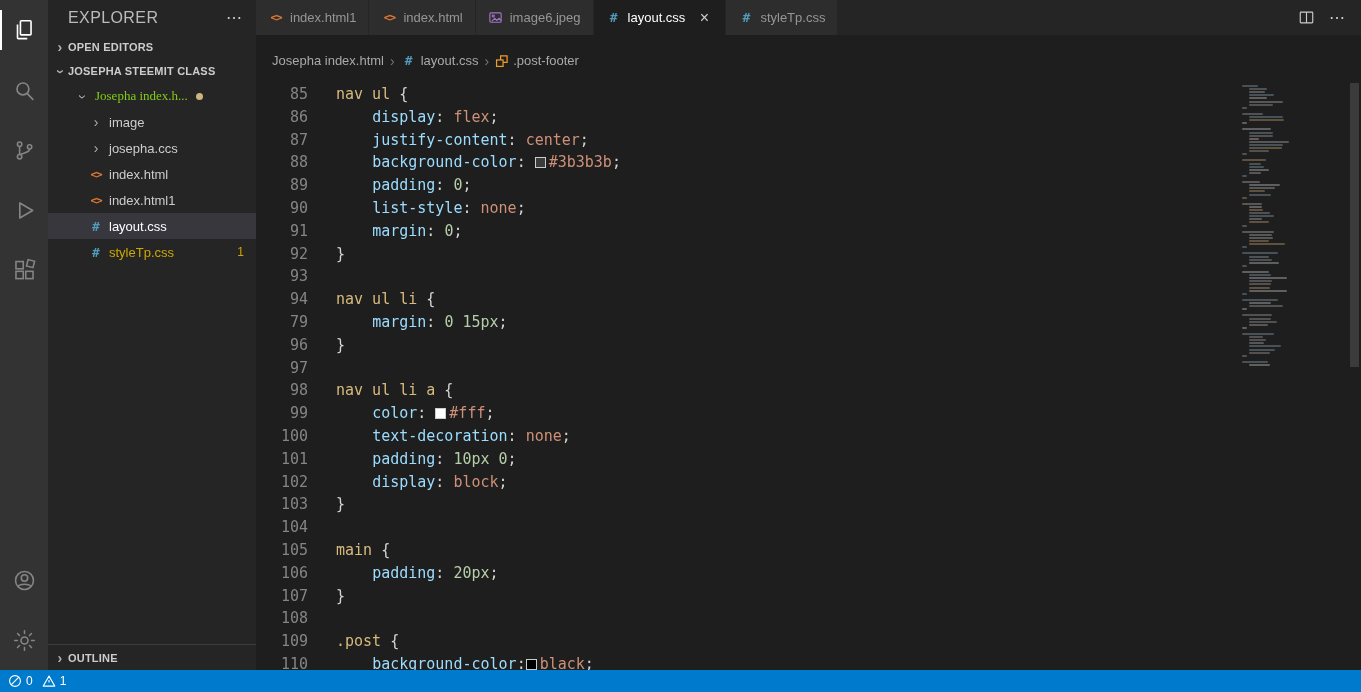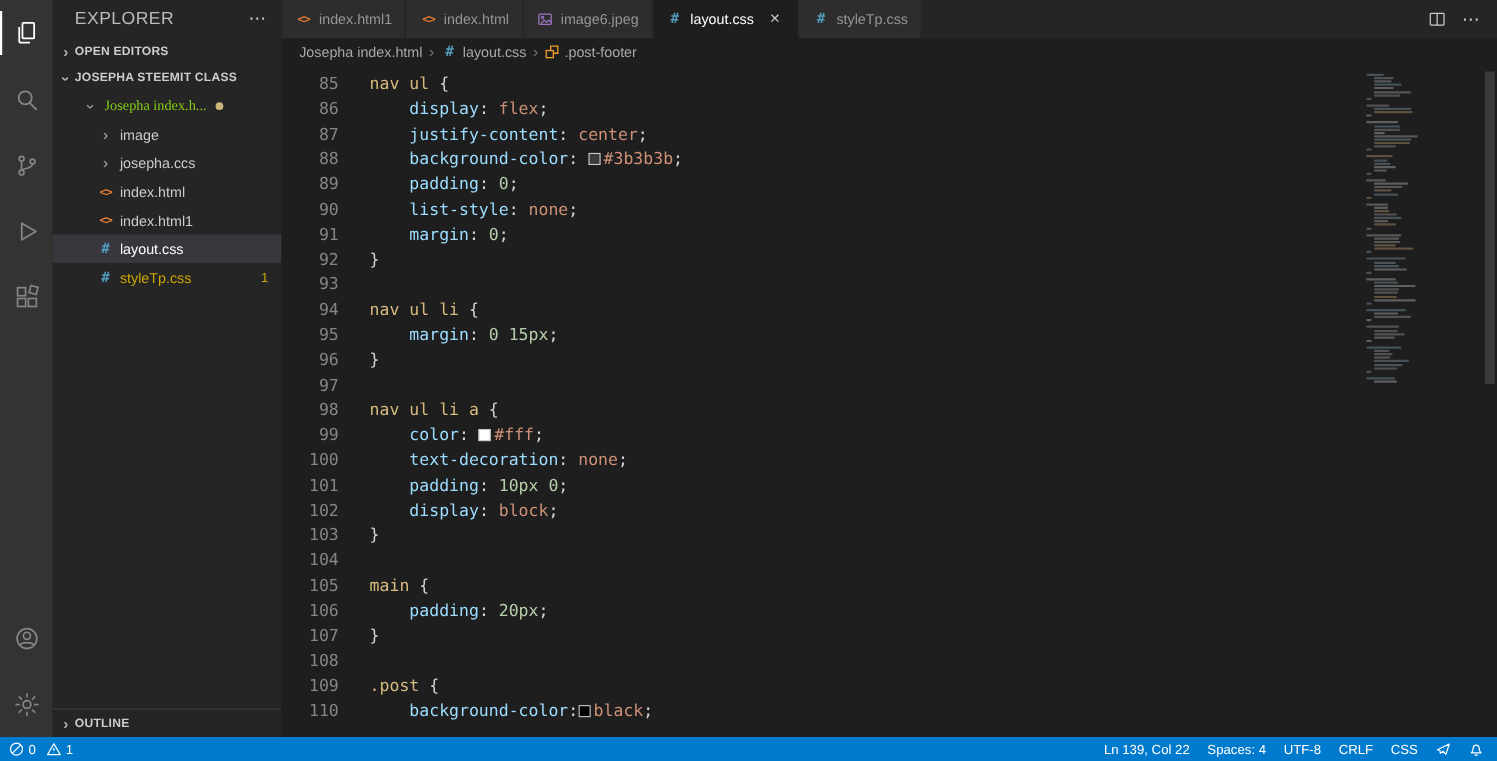--- a/index.html
+++ b/index.html
@@ -57,22 +57,22 @@
   .tab { display:flex; align-items:center; gap:6px; padding:0 12px; background:#2d2d2d;
          color:#969696; font-size:13px; border-right:1px solid #252526; cursor:pointer; }
   .tab.active { background:#1e1e1e; color:#ffffff; }
   .tab-label.preview { }
   .tab-close { margin-left:4px; width:18px; text-align:center; color:#cccccc; font-size:16px;
                border-radius:3px; }
   .tab-actions { display:flex; align-items:center; gap:14px; padding-right:16px; color:#cccccc; }
   .ta-icon { cursor:pointer; display:inline-flex; align-items:center; font-size:16px; }
 
   
-  .breadcrumbs { height:24px; display:flex; align-items:center; font-size:13px; color:#a9a9a9;
-                 padding-left:16px; gap:3px; background:#1e1e1e; flex-shrink:0; }
+  .breadcrumbs { height:24px; display:flex; align-items:flex-start; font-size:13px; color:#a9a9a9;
+                 padding-left:16px; gap:3px; background:#1e1e1e; flex-shrink:0;margin-top:18px; }
   .bc-item { display:flex; align-items:center; gap:4px; cursor:pointer; }
   .bc-sep { color:#767676; margin:0 3px; font-size:14px; }
   .bc-sym { display:inline-flex; align-items:center; }
 
   
   .editor { flex:1; display:flex; min-height:0; }
   .code-wrap { flex:1; display:flex; overflow:hidden; font-family:"DejaVu Sans Mono", monospace;
                font-size:15px; line-height:22.8px; padding-top:6px; min-width:0; }
   .gutter { width:52px; text-align:right; color:#858585; flex-shrink:0; }
   .ln, .cl { height:22.8px; }
@@ -281,21 +281,21 @@
               <div class="ln">85</div>
               <div class="ln">86</div>
               <div class="ln">87</div>
               <div class="ln">88</div>
               <div class="ln">89</div>
               <div class="ln">90</div>
               <div class="ln">91</div>
               <div class="ln">92</div>
               <div class="ln">93</div>
               <div class="ln">94</div>
-              <div class="ln">95</div>
+              <div class="ln">79</div>
               <div class="ln">96</div>
               <div class="ln">97</div>
               <div class="ln">98</div>
               <div class="ln">99</div>
               <div class="ln">100</div>
               <div class="ln">101</div>
               <div class="ln">102</div>
               <div class="ln">103</div>
               <div class="ln">104</div>
               <div class="ln">105</div>
@@ -408,32 +408,14 @@
         <span class="st-icon" style="margin-left:5px;">
           <svg width="14" height="14" viewBox="0 0 16 16" fill="none" stroke="currentColor" stroke-width="1.3" stroke-linejoin="round">
               <path d="M8 2.4 14.6 13.8H1.4z"></path>
               <path d="M8 6.8v3"></path>
               <path d="M8 11.9v.2"></path>
             </svg>
         </span>
         <span>1</span>
       </span>
     </div>
-    <div class="sbar-right">
-      <span class="sbar-item">Ln 139, Col 22</span>
-      <span class="sbar-item">Spaces: 4</span>
-      <span class="sbar-item">UTF-8</span>
-      <span class="sbar-item">CRLF</span>
-      <span class="sbar-item">CSS</span>
-      <span class="sbar-item st-icon">
-        <svg width="14" height="14" viewBox="0 0 16 16" fill="none" stroke="currentColor" stroke-width="1.2" stroke-linejoin="round">
-            <path d="M2 8.6 14.2 2.8 10.8 13.6l-3-3.4L5 12.4l-.4-3z"></path>
-          </svg>
-      </span>
-      <span class="sbar-item st-icon">
-        <svg width="14" height="14" viewBox="0 0 16 16" fill="none" stroke="currentColor" stroke-width="1.3" stroke-linejoin="round">
-            <path d="M3 11.8h10c-1.3-1.2-1.9-2.8-1.9-4.8a3.1 3.1 0 0 0-6.2 0c0 2-.6 3.6-1.9 4.8z"></path>
-            <path d="M6.7 13.6a1.4 1.4 0 0 0 2.6 0"></path>
-          </svg>
-      </span>
-    </div>
   </footer>
 </div>
 
 </body></html>

